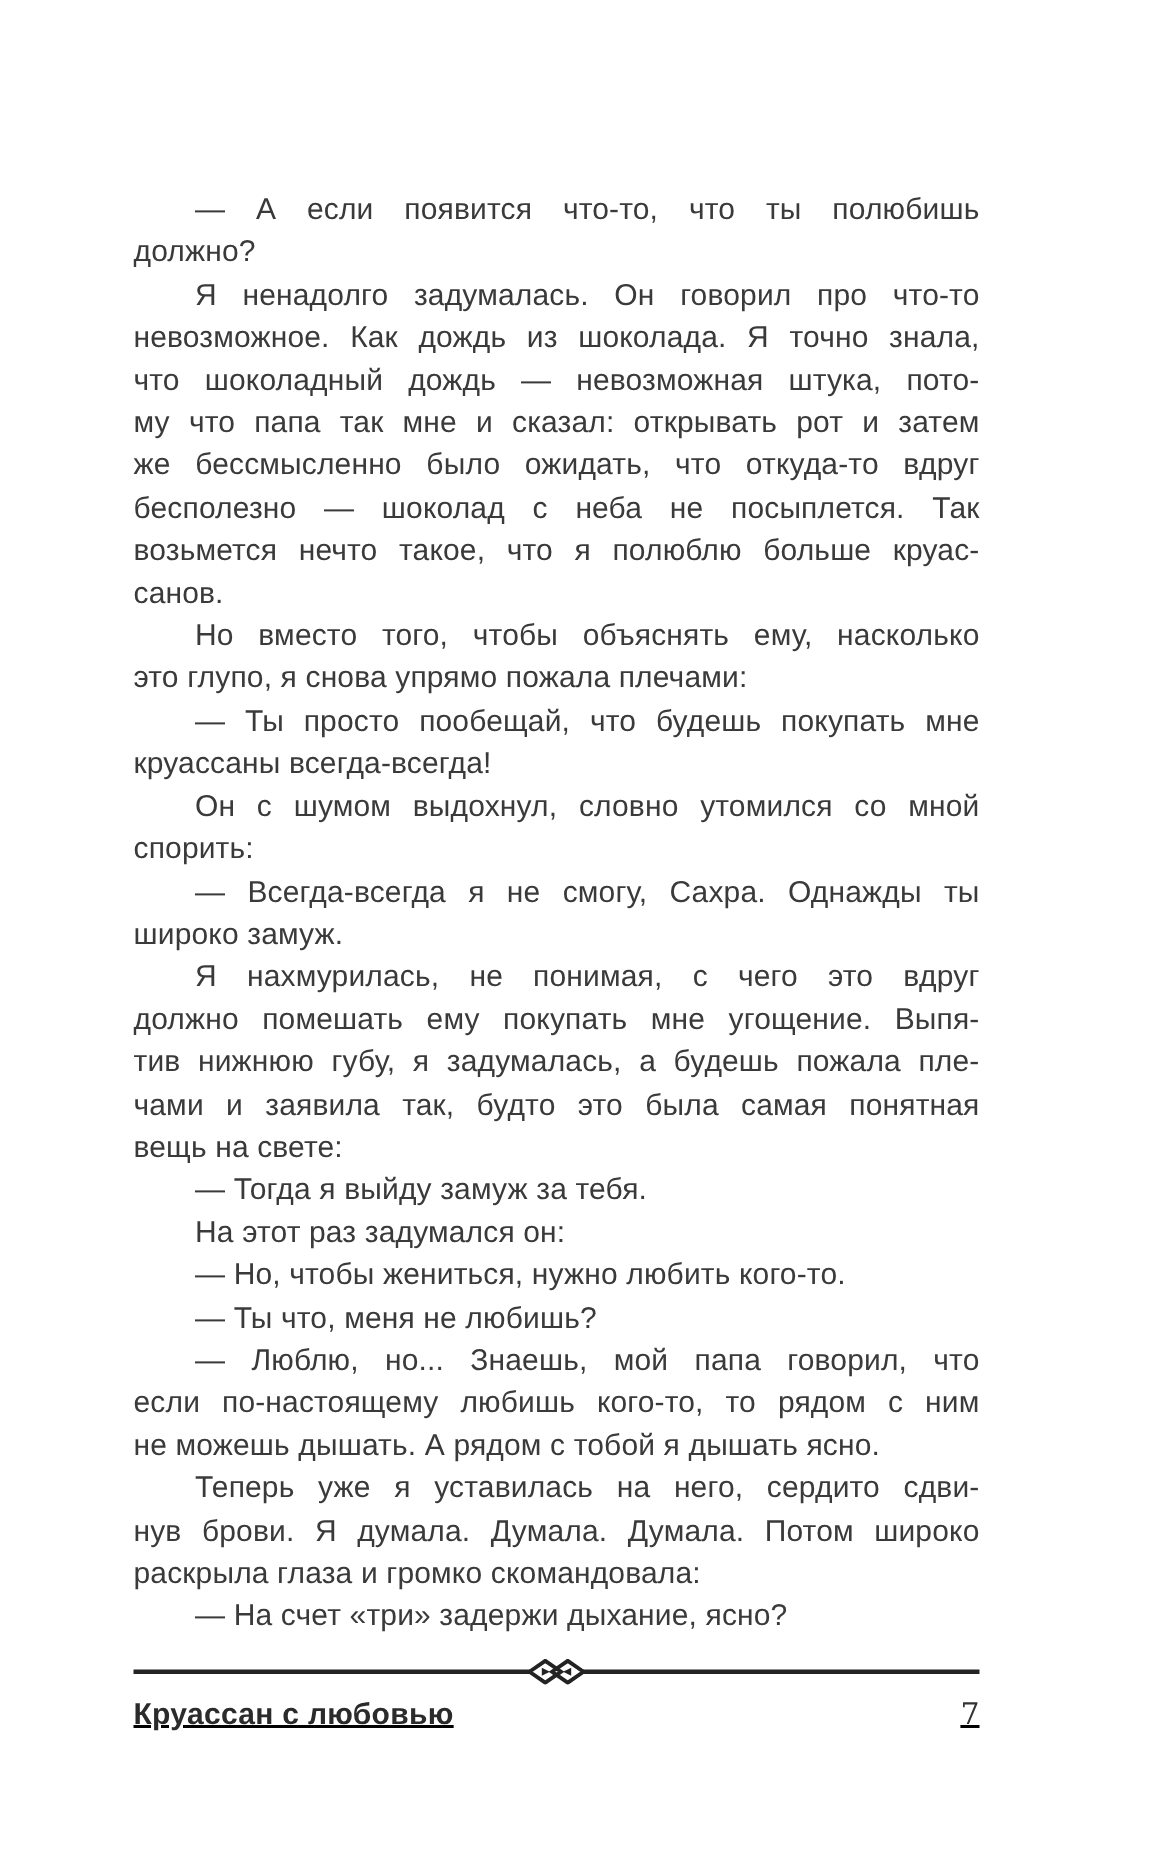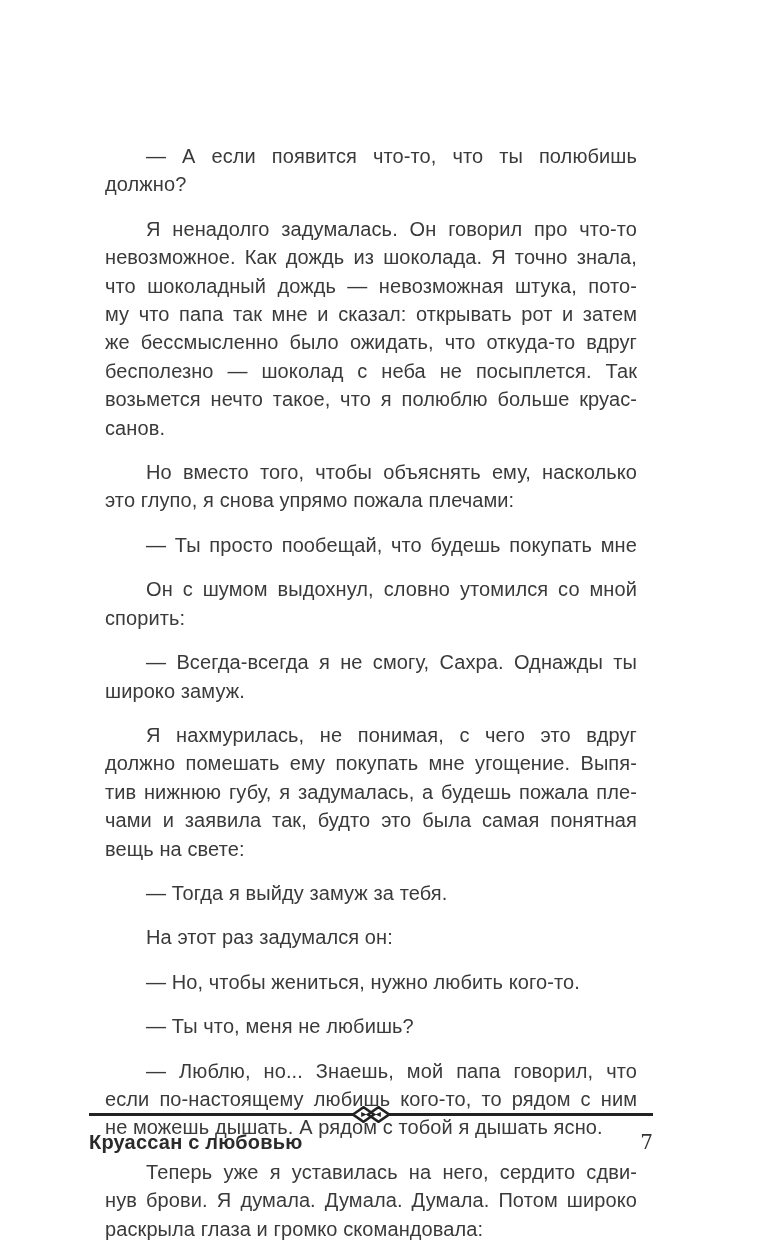--- a/index.html
+++ b/index.html
@@ -18,21 +18,21 @@
   .body-text {
     position: absolute;
     left: 89px;
     top: 126px;
     width: 564px;
     color: #3a3a3a;
     font-size: 20px;
     line-height: 28.4px;
     letter-spacing: 0.1px;
   }
-  .para { margin: 16px; padding: 0; }
+  .para { margin: 0; padding: 0; }
   .line {
     text-align: justify;
     text-align-last: justify;
     white-space: normal;
   }
   .line.last { text-align-last: left; }
   .line.first { text-indent: 41px; }
 
   .footer {
     position: absolute;
@@ -58,20 +58,21 @@
     top: 0;
     transform: translateX(-50%);
     width: 38px;
     height: 17px;
   }
   .footer-row {
     margin-top: 7px;
     display: flex;
     justify-content: space-between;
     align-items: baseline;
+    text-decoration: underline;
   }
   .footer-title {
     font-weight: bold;
     font-size: 20px;
     color: #2b2b2b;
     letter-spacing: 0.2px;
   }
   .footer-pagenum {
     font-family: "DejaVu Serif", "Liberation Serif", serif;
     font-size: 20px;
@@ -97,20 +98,21 @@
         <div class="line">бесполезно — шоколад с неба не посыплется. Так</div>
         <div class="line">возьмется нечто такое, что я полюблю больше круас-</div>
         <div class="line last">санов.</div>
       </div>
       <div class="para">
         <div class="line first">Но вместо того, чтобы объяснять ему, насколько</div>
         <div class="line last">это глупо, я снова упрямо пожала плечами:</div>
       </div>
       <div class="para">
         <div class="line first">— Ты просто пообещай, что будешь покупать мне</div>
+        <div class="line last">круассаны всегда-всегда!</div>
       </div>
       <div class="para">
         <div class="line first">Он с шумом выдохнул, словно утомился со мной</div>
         <div class="line last">спорить:</div>
       </div>
       <div class="para">
         <div class="line first">— Всегда-всегда я не смогу, Сахра. Однажды ты</div>
         <div class="line last">широко замуж.</div>
       </div>
       <div class="para">

